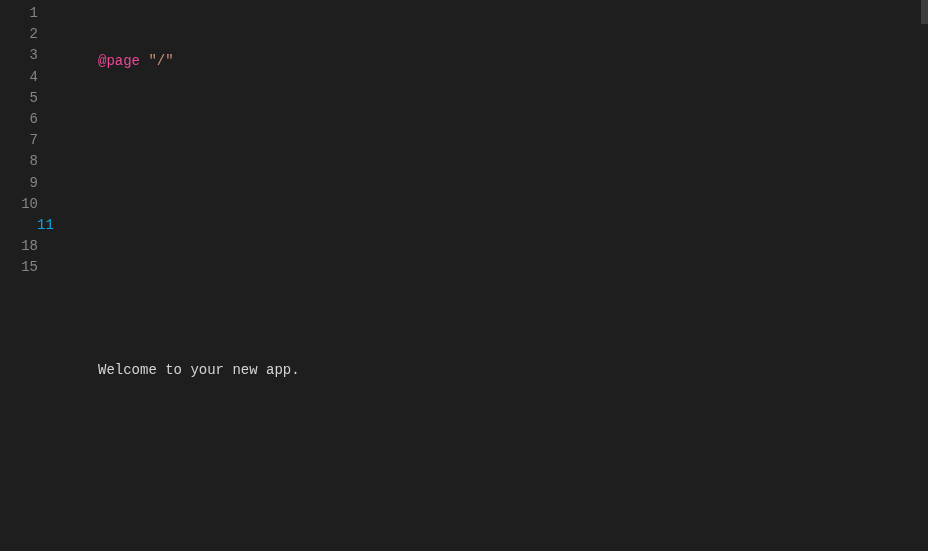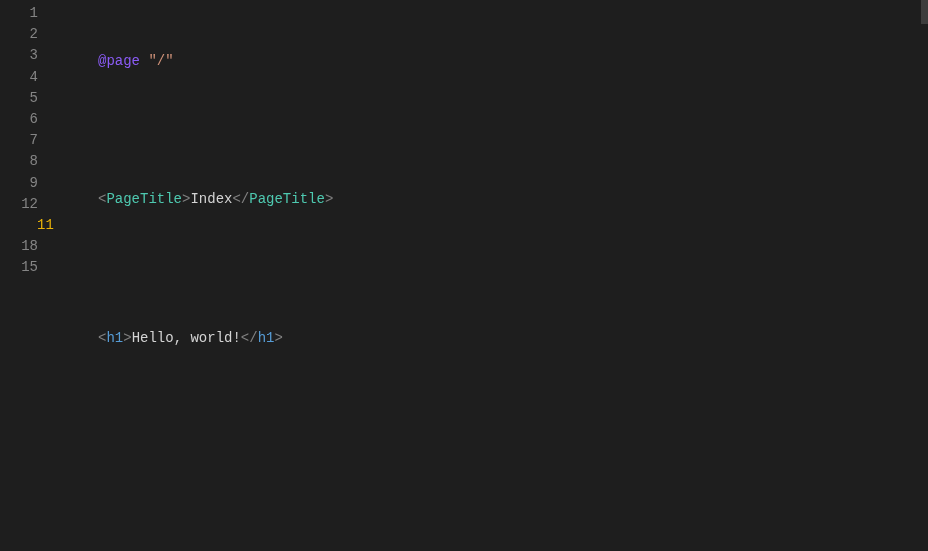--- a/index.html
+++ b/index.html
@@ -27,37 +27,37 @@
     user-select: none;
     flex-shrink: 0;
   }
   .gutter .ln {
     height: 21.2px;
     line-height: 21.2px;
     padding-right: 26px;
     font-size: 14px;
   }
   .gutter .ln.active {
-    color: #eab308;
+    color: #0ea5e9;
     margin-left: 37px;
   }
   .code {
     flex: 1;
     padding-top: 3px;
     position: relative;
     color: #d4d4d4;
     white-space: pre;
   }
   .line {
     height: 21.2px;
     line-height: 21.2px;
     padding-left: 34px;
     position: relative;
   }
-  .tok-directive { color: #8b5cf6; }
+  .tok-directive { color: #ec4899; }
   .tok-string    { color: #ce9178; }
   .tok-punct     { color: #808080; }
   .tok-tag       { color: #569cd6; }
   .tok-comp      { color: #4ec9b0; }
   .tok-text      { color: #d4d4d4; }
   .scrollbar-v {
     position: absolute;
     right: 0;
     top: 0;
     width: 14px;
@@ -80,40 +80,39 @@
   <div class="gutter">
     <div class="ln">1</div>
     <div class="ln">2</div>
     <div class="ln">3</div>
     <div class="ln">4</div>
     <div class="ln">5</div>
     <div class="ln">6</div>
     <div class="ln">7</div>
     <div class="ln">8</div>
     <div class="ln">9</div>
-    <div class="ln">12</div>
+    <div class="ln">10</div>
     <div class="ln active">11</div>
     <div class="ln">18</div>
     <div class="ln">15</div>
   </div>
 
   <div class="code">
     
     <div class="line"><span class="tok-directive">@page</span><span> </span><span class="tok-string">"/"</span></div>
     
     <div class="line"></div>
     
-    <div class="line"><span class="tok-punct">&lt;</span><span class="tok-comp">PageTitle</span><span class="tok-punct">&gt;</span><span class="tok-text">Index</span><span class="tok-punct">&lt;/</span><span class="tok-comp">PageTitle</span><span class="tok-punct">&gt;</span></div>
     
     <div class="line"></div>
     
-    <div class="line"><span class="tok-punct">&lt;</span><span class="tok-tag">h1</span><span class="tok-punct">&gt;</span><span class="tok-text">Hello, world!</span><span class="tok-punct">&lt;/</span><span class="tok-tag">h1</span><span class="tok-punct">&gt;</span></div>
     
     <div class="line"></div>
     
+    <div class="line"><span class="tok-text">Welcome to your new app.</span></div>
     
     <div class="line"></div>
     
     
     
     
     
     
     
     

